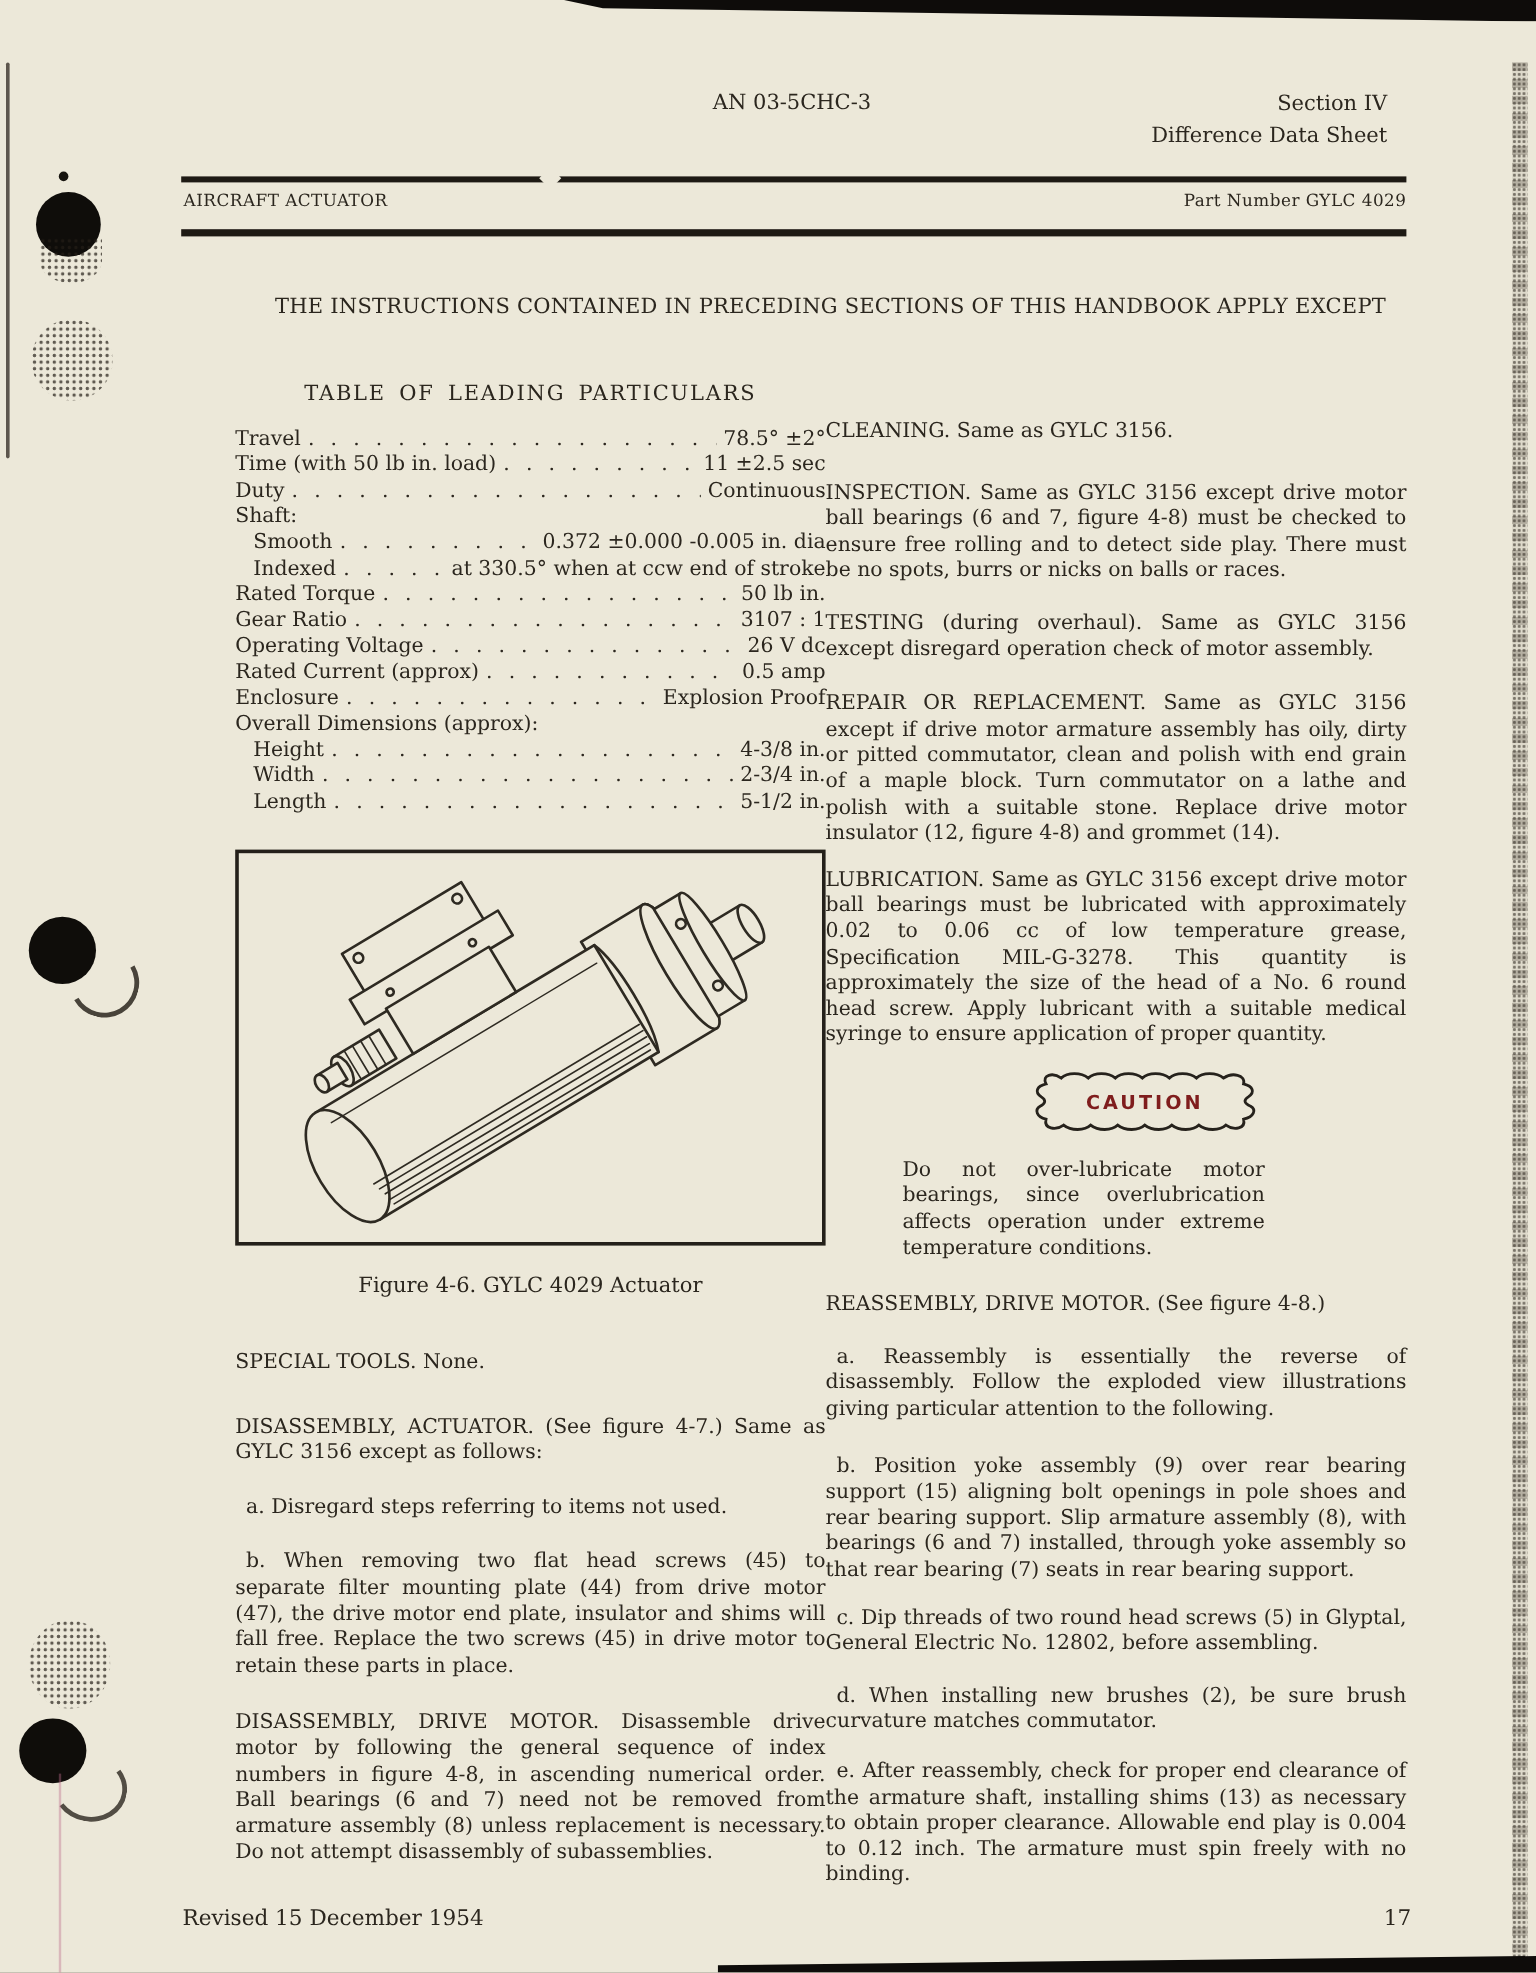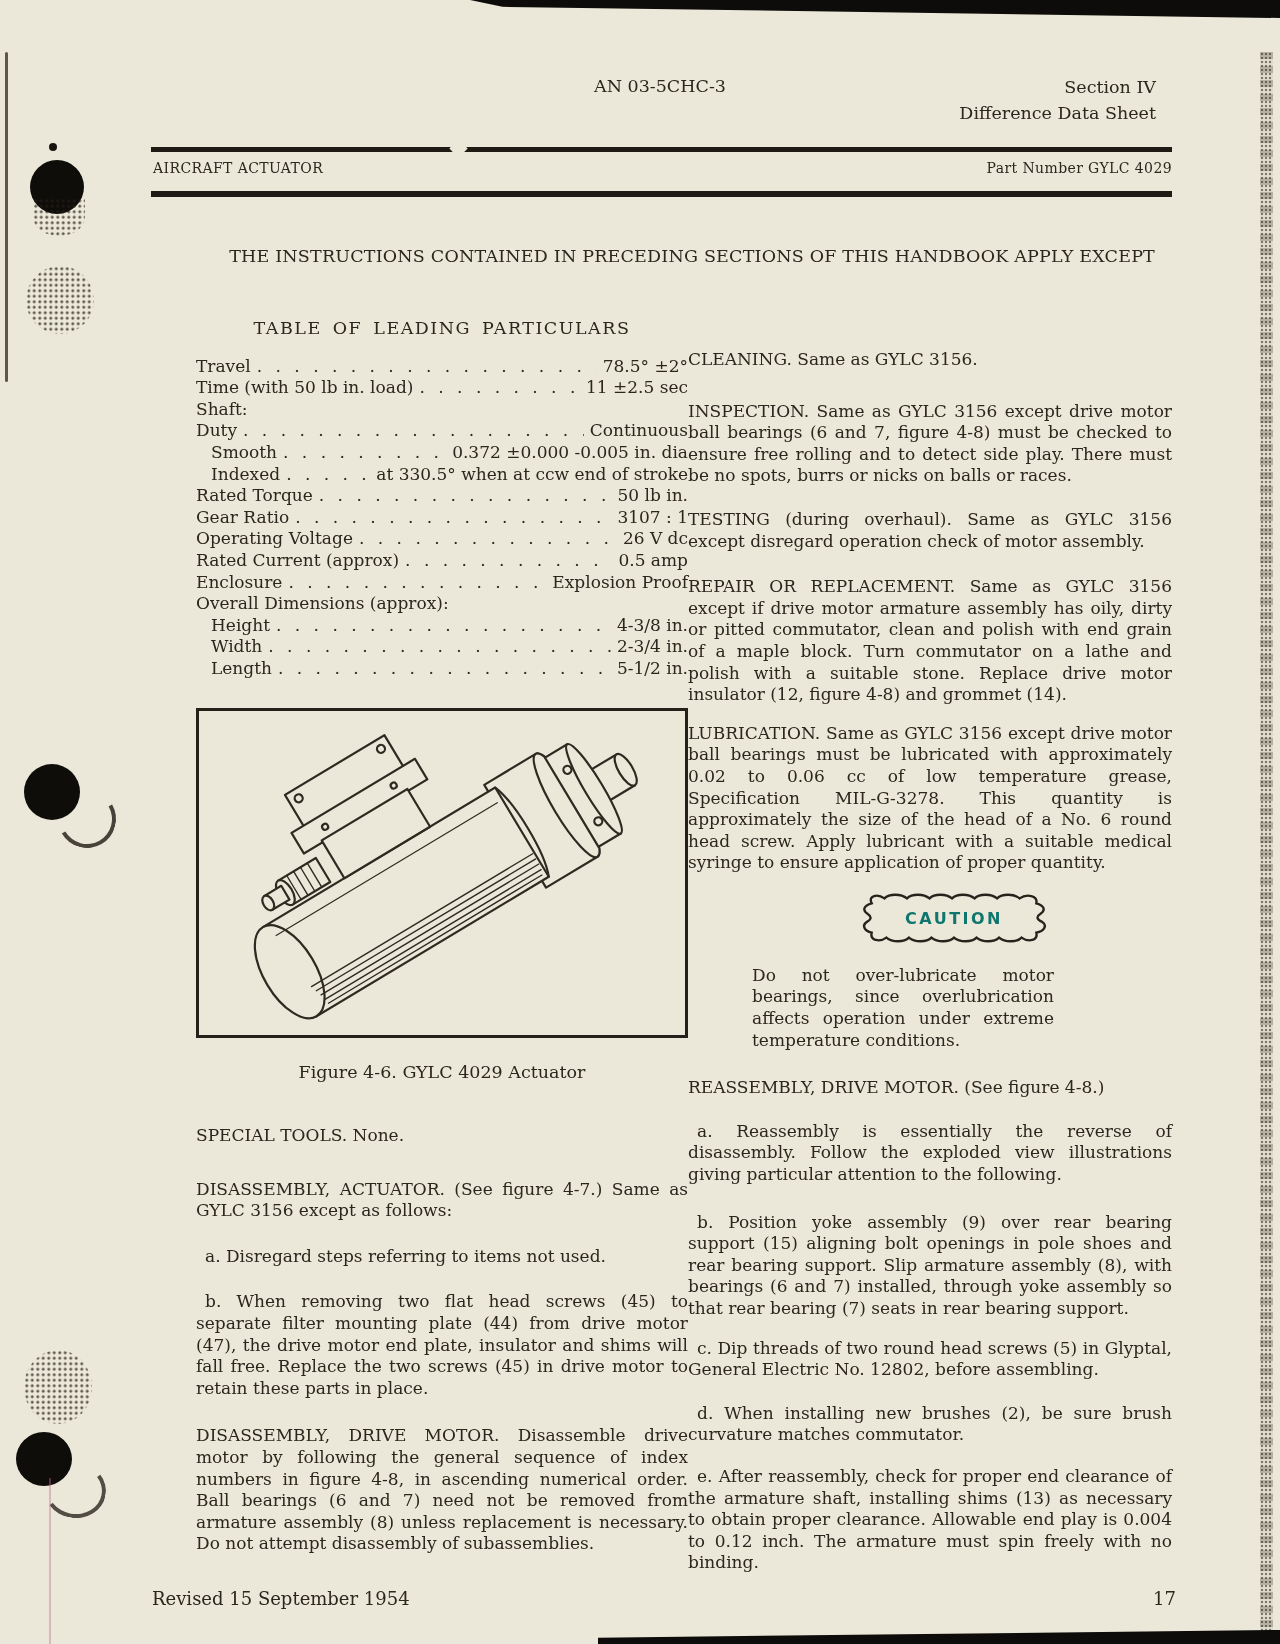--- a/index.html
+++ b/index.html
@@ -66,21 +66,21 @@
   .lp-ib { margin-top:24px; }
   .lp-ddm { margin-top:26px; }
   
   .rp-insp { margin-top:30px; }
   .rp-test { margin-top:22px; }
   .rp-rep  { margin-top:24px; }
   .rp-lub  { margin-top:16px; }
   .caution-wrap { position:relative; width:196px; height:54px; margin:16px auto 0 auto; left:24px; }
   .caution-wrap svg { display:block; width:196px; height:54px; }
   .caution-label { position:absolute; left:0; top:0; width:100%; height:100%; display:flex; align-items:center; justify-content:center;
-    font-family:"DejaVu Sans","Liberation Sans",sans-serif; font-weight:bold; font-size:16px; letter-spacing:2.5px; color:#0f766e; padding-top:2px; box-sizing:border-box; }
+    font-family:"DejaVu Sans","Liberation Sans",sans-serif; font-weight:bold; font-size:16px; letter-spacing:2.5px; color:#7f1d1d; padding-top:2px; box-sizing:border-box; }
   .caution-text { margin-top:20px; padding-left:64px; padding-right:118px; text-align:justify; }
   .rp-reasm { margin-top:26px; }
   .rp-ra { margin-top:22px; }
   .rp-rb { margin-top:26px; }
   .rp-rc { margin-top:18px; }
   .rp-rd { margin-top:22px; }
   .rp-re { margin-top:20px; }
   
   .footer { position:absolute; top:1588px; left:152px; right:104px; display:flex; justify-content:space-between; font-size:18px; }
 </style>
@@ -129,26 +129,26 @@
           <span>Travel</span>
           <span class="leader"></span>
           <span>78.5° ±2°</span>
         </div>
       <div class="lp-row">
           <span>Time (with 50 lb in. load)</span>
           <span class="leader"></span>
           <span>11 ±2.5 sec</span>
         </div>
       <div class="lp-row">
+          <span>Duty</span>
+          <span class="leader"></span>
+          <span>Continuous</span>
+        </div>
+      <div class="lp-row">
           <span>Shaft:</span>
-        </div>
-      <div class="lp-row">
-          <span>Duty</span>
-          <span class="leader"></span>
-          <span>Continuous</span>
         </div>
       <div class="lp-row indent">
           <span>Smooth</span>
           <span class="leader"></span>
           <span>0.372 ±0.000 -0.005 in. dia</span>
         </div>
       <div class="lp-row indent">
           <span>Indexed</span>
           <span class="leader"></span>
           <span>at 330.5° when at ccw end of stroke</span>
@@ -290,17 +290,17 @@
     <p class="para caution-text">Do not over-lubricate motor bearings, since overlubrication affects operation under extreme temperature conditions.</p>
     <p class="para rp-reasm">REASSEMBLY, DRIVE MOTOR.  (See figure 4-8.)</p>
     <p class="para item rp-ra">a.  Reassembly is essentially the reverse of disassembly.  Follow the exploded view illustrations giving particular attention to the following.</p>
     <p class="para item rp-rb">b.  Position yoke assembly (9) over rear bearing support (15) aligning bolt openings in pole shoes and rear bearing support.  Slip armature assembly (8), with bearings (6 and 7) installed, through yoke assembly so that rear bearing (7) seats in rear bearing support.</p>
     <p class="para item rp-rc">c.  Dip threads of two round head screws (5) in Glyptal, General Electric No. 12802, before assembling.</p>
     <p class="para item rp-rd">d.  When installing new brushes (2), be sure brush curvature matches commutator.</p>
     <p class="para item rp-re">e.  After reassembly, check for proper end clearance of the armature shaft, installing shims (13) as necessary to obtain proper clearance.  Allowable end play is 0.004 to 0.12 inch.  The armature must spin freely with no binding.</p>
   </div>
 
   <div class="footer">
-    <span>Revised 15 September 1954</span>
+    <span>Revised 15 December 1954</span>
     <span>17</span>
   </div>
 
 </div>
 
 </body></html>

